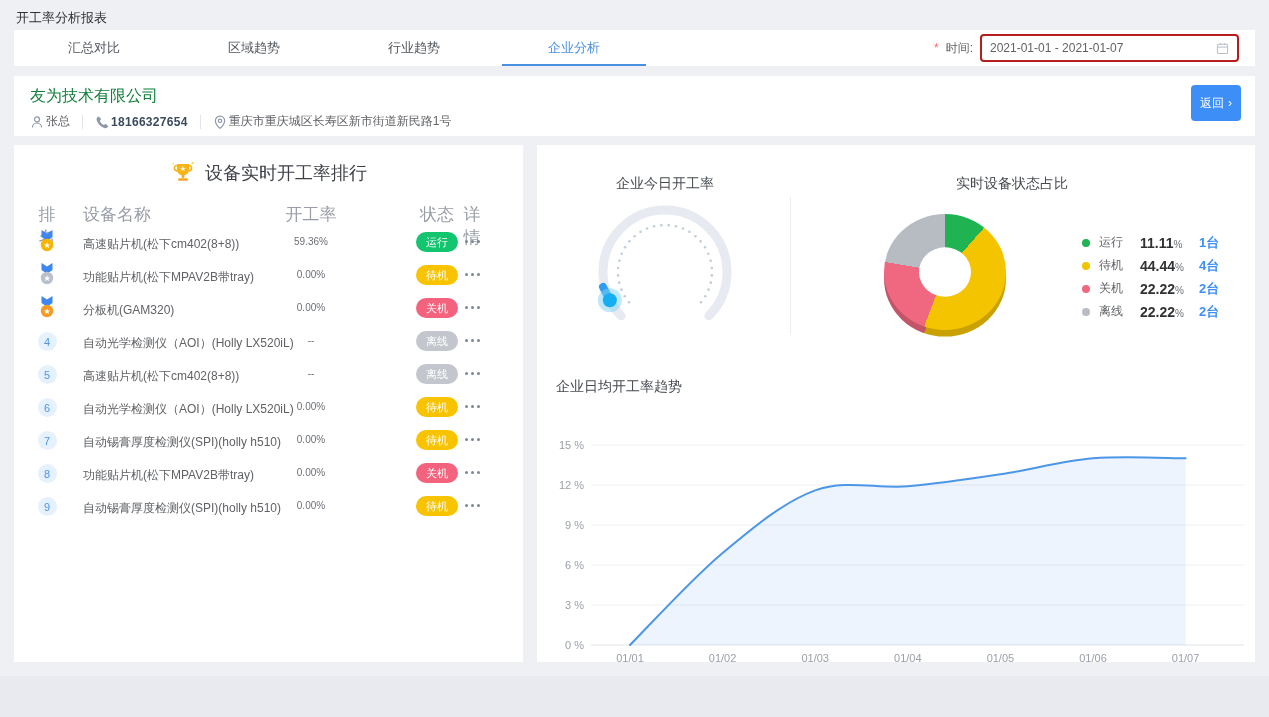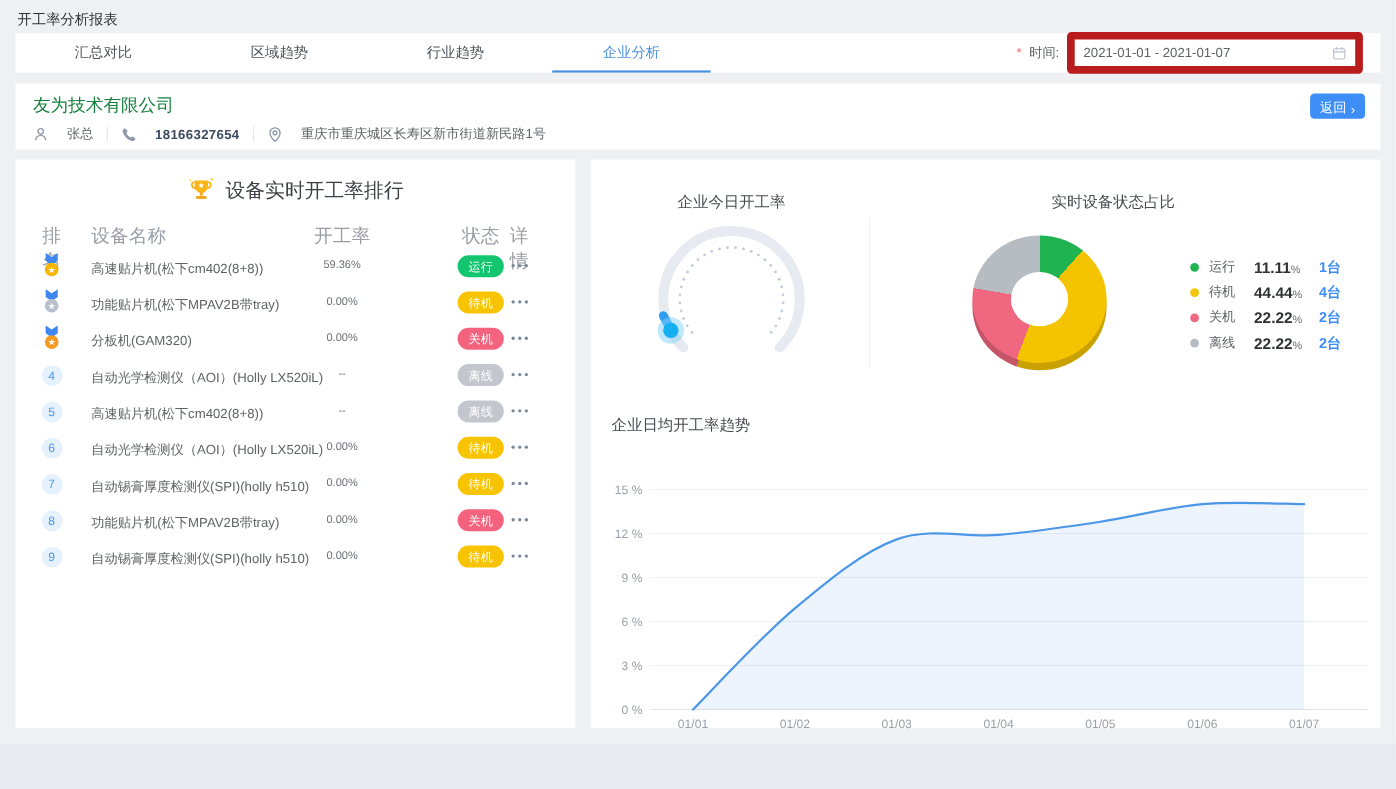--- a/index.html
+++ b/index.html
@@ -9,30 +9,30 @@
   .page-title{position:absolute;left:16px;top:9px;font-size:13px;color:#303133;}
 
   
   .tabbar{position:absolute;left:14px;top:30px;width:1241px;height:36px;background:#fff;display:flex;align-items:center;}
   .tab{width:160px;text-align:center;font-size:13px;color:#4e535b;position:relative;height:36px;line-height:36px;cursor:pointer;}
   .tab.active{color:#4a90e2;}
   .tab.active::after{content:"";position:absolute;left:8px;right:8px;bottom:0;height:2px;background:#4a90e2;}
   .date-filter{position:absolute;right:16px;top:0;height:36px;display:flex;align-items:center;gap:7px;}
   .req{color:#f56c6c;font-size:12px;}
   .date-label{font-size:12px;color:#606266;}
-  .date-input{width:239px;height:24px;border:7px solid #b91c1c;border-radius:4px;background:#fff;display:flex;align-items:center;justify-content:space-between;padding:0 8px;font-size:12px;color:#606266;cursor:pointer;}
+  .date-input{width:239px;height:24px;border:2px solid #b91c1c;border-radius:4px;background:#fff;display:flex;align-items:center;justify-content:space-between;padding:0 8px;font-size:12px;color:#606266;cursor:pointer;}
 
   
   .company{position:absolute;left:14px;top:76px;width:1241px;height:60px;background:#fff;}
   .company-name{position:absolute;left:16px;top:10px;font-size:16px;color:#15803d;text-align:center;}
   .contact{position:absolute;left:16px;top:37px;display:flex;align-items:center;gap:12px;font-size:12px;color:#606266;}
-  .contact .item{display:flex;align-items:center;gap:17px;}
+  .contact .item{display:flex;align-items:center;gap:2px;}
   .divider-v{width:1px;height:14px;background:#e2e5ec;}
   .phone-number{color:#3c4a5e;font-weight:bold;letter-spacing:.3px;}
-  .back-btn{position:absolute;right:14px;top:9px;min-width:50px;height:23px;background:#3e8ef7;color:#fff;font-size:12px;border:none;border-radius:4px;display:flex;align-items:flex-end;justify-content:center;gap:4px;cursor:pointer;font-family:inherit;}
+  .back-btn{position:absolute;right:14px;top:9px;min-width:50px;height:36px;background:#3e8ef7;color:#fff;font-size:12px;border:none;border-radius:4px;display:flex;align-items:center;justify-content:center;gap:4px;cursor:pointer;font-family:inherit;}
 
   
   .panel{position:absolute;top:145px;height:517px;background:#fff;}
   .panel-left{left:14px;width:509px;}
   .panel-right{left:537px;width:718px;}
 
   
   .rank-header{position:absolute;top:16px;left:0;width:100%;display:flex;justify-content:center;align-items:center;gap:9px;}
   .rank-title{font-size:18px;color:#3d4147;}
   .cols{position:absolute;top:58px;left:0;width:100%;height:14px;font-size:17px;color:#989da6;}

